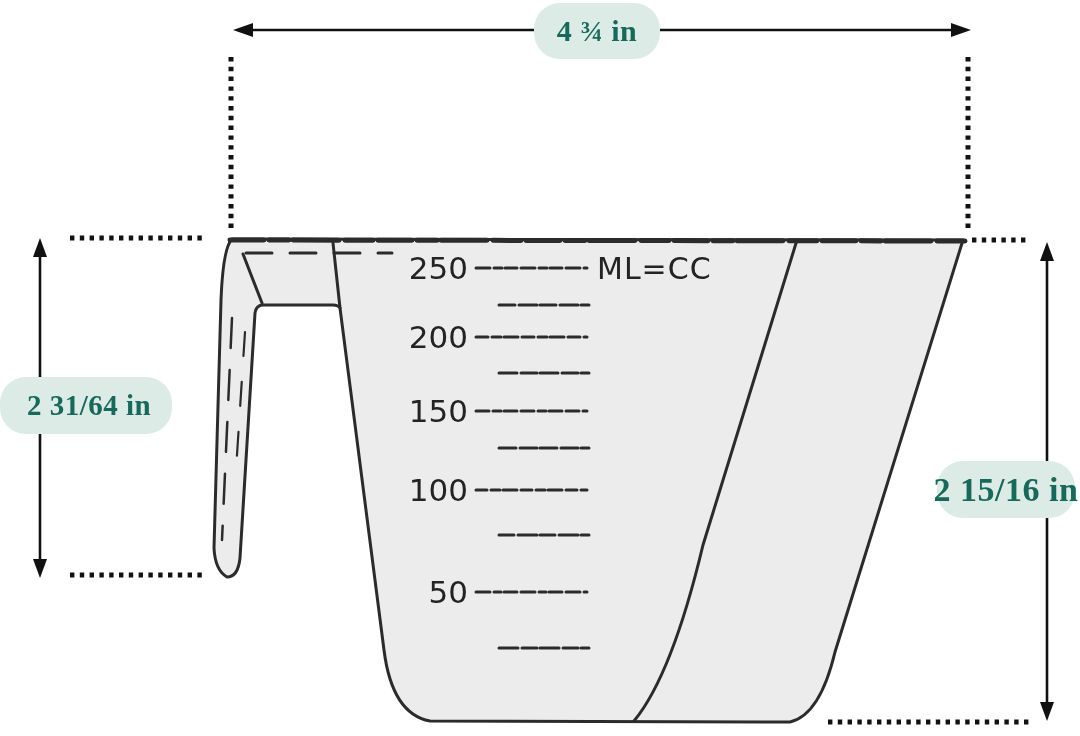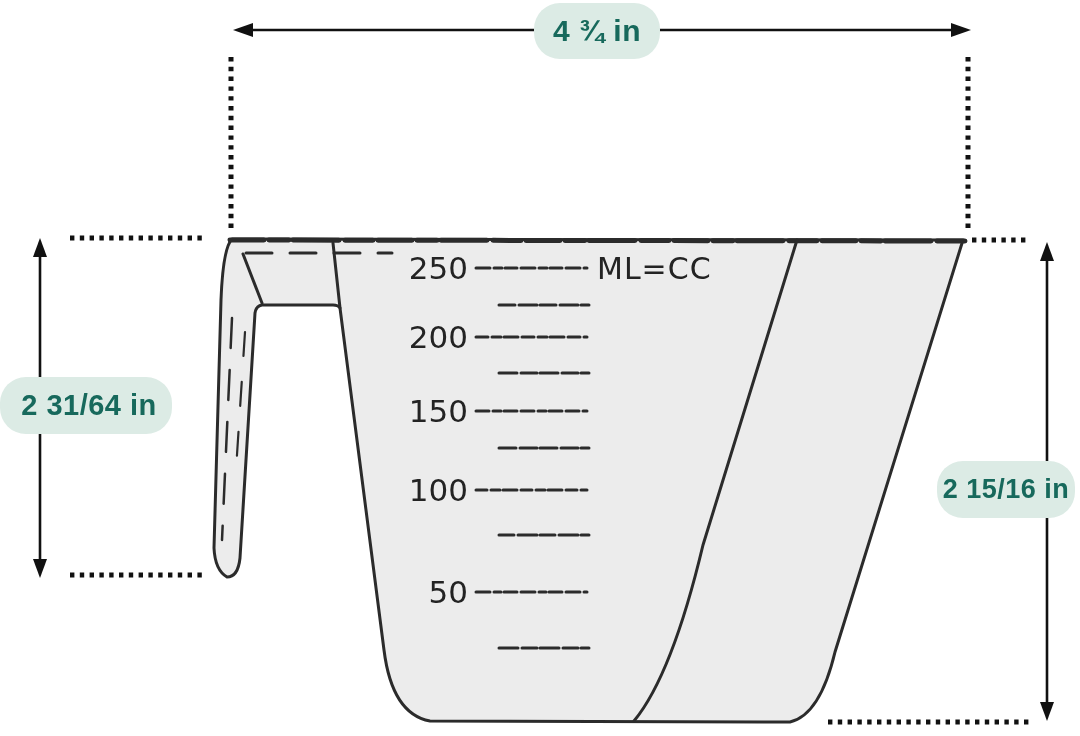--- a/index.html
+++ b/index.html
@@ -9,29 +9,29 @@
     background:#ffffff;
     overflow:hidden;
     font-family:"DejaVu Sans", sans-serif;
   }
   .stage svg{position:absolute;left:0;top:0;}
   .pill{
     position:absolute;
     display:flex;align-items:center;justify-content:center;
     background:var(--label_bg,#dcebe5);
     color:var(--label_text,#17695c);
-    font-family:Liberation Sans, sans-serif;
+    font-family:Liberation Serif, serif;
     font-weight:bold;
     border-radius:26px;
     letter-spacing:0.5px;
     white-space:nowrap;
   }
   .pill-top{left:534px;top:3px;width:126px;height:56px;font-size:30px;}
   .pill-left{left:0px;top:377px;width:166px;height:57px;font-size:29px;padding-left:6px;}
-  .pill-right{left:937px;top:461px;width:138px;height:57px;font-size:27px;}
+  .pill-right{left:937px;top:461px;width:138px;height:57px;font-size:34px;}
   .grad-num{
     font-family:"DejaVu Sans", sans-serif;
     font-size:31px;
     fill:#232323;
   }
   .unit-lbl{
     font-family:"DejaVu Sans", sans-serif;
     font-size:30px;
     letter-spacing:1px;
     fill:#232323;

